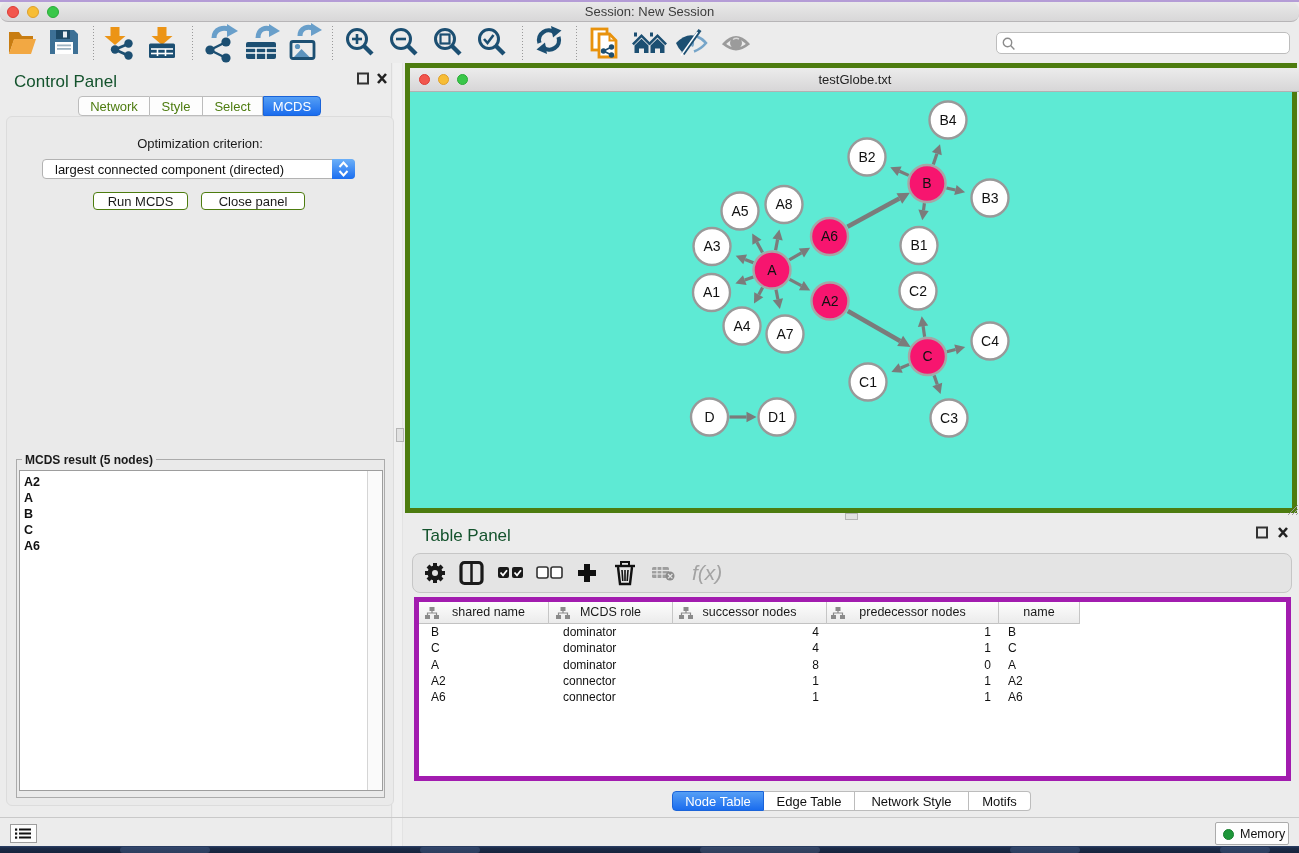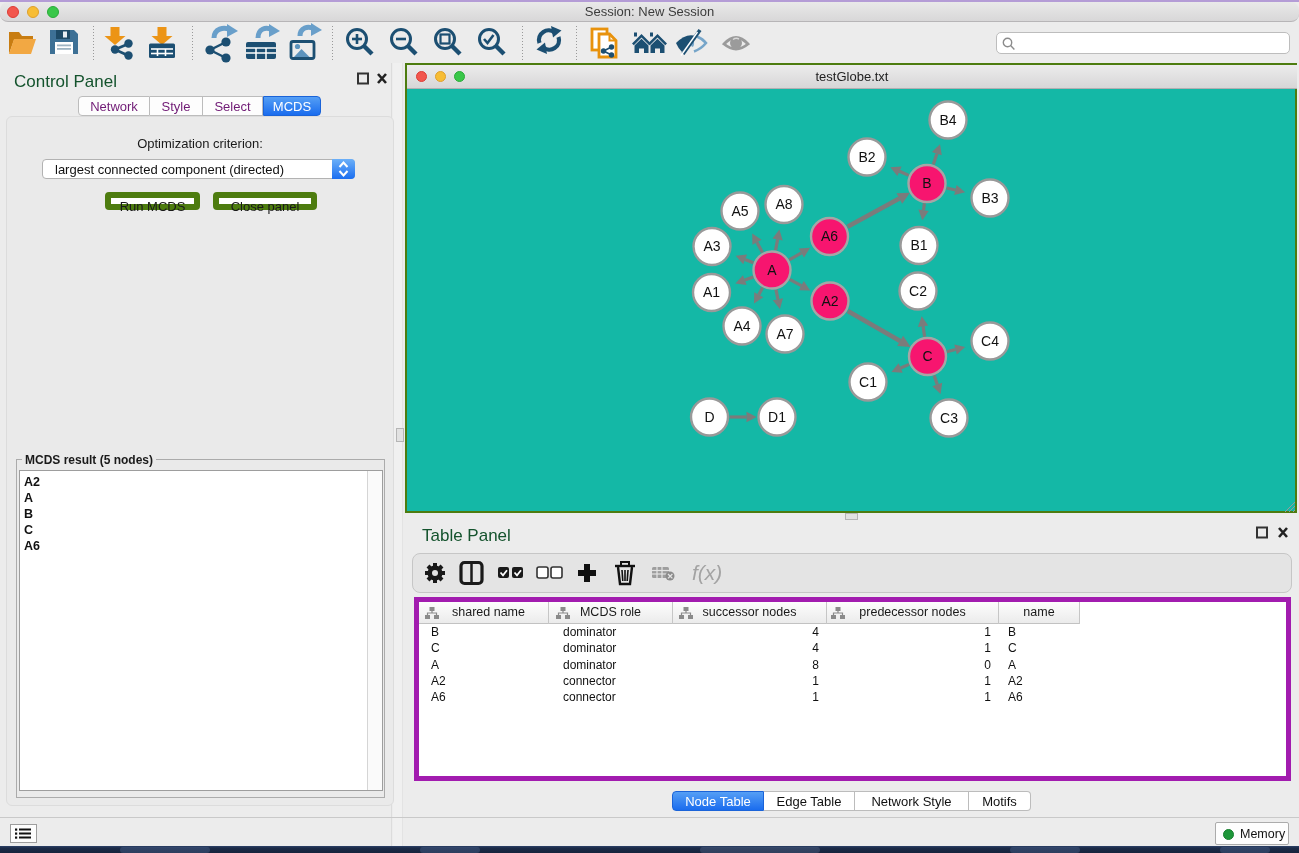--- a/index.html
+++ b/index.html
@@ -15,40 +15,40 @@
 .sep { top:26px; width:1px; height:34px;
   background-image:linear-gradient(#999 40%, rgba(0,0,0,0) 0%);
   background-size:1px 3px; }
 .search { left:996px; top:32px; width:294px; height:22px; background:#fff;
   border:1px solid #bdbdbd; border-radius:5px; }
 
 .cpanel { left:0; top:63px; width:392px; height:783px; background:#ececec;
   border-right:1px solid #dcdcdc; }
 .ptitle { font-size:17px; color:#14532d; }
 .tab { top:96px; height:20px; background:#fdfdfd; border:1px solid #bcbcbc;
-  border-left:none; font-size:13px; color:#701a75; text-align:center; line-height:19px; }
+  border-left:none; font-size:13px; color:#4d7c0f; text-align:center; line-height:19px; }
 .tabsel { background:linear-gradient(#559ff5,#1a6cee); color:#fff; border:1px solid #1a63d8; }
 .cbody { left:6px; top:116px; width:388px; height:690px; background:#eaeaea;
   border:1px solid #dcdcdc; border-radius:6px; }
-.btn { background:#fff; border:6px solid #4d7c0f; border-radius:4px;
-  font-size:13px; color:#1a1a1a; text-align:center;margin-left:12px; }
+.btn { background:#fff; border:1px solid #4d7c0f; border-radius:4px;
+  font-size:13px; color:#1a1a1a; text-align:center; }
 .fieldset { left:16px; top:459px; width:369px; height:339px;
   border:1px solid #ababab;font-weight:bold; }
 .flabel { left:5px; top:-7px; background:#eaeaea; padding:0 3px; font-size:12px; color:#1a1a1a; }
 .fbox { left:2px; top:10px; width:364px; height:321px; background:#fff; border:1px solid #9d9d9d; }
 .fitems { left:4px; top:3px; font-size:12.5px; color:#111; line-height:16px; }
 .ftrack { right:0; top:0; width:15px; height:319px; background:#fafafa; border-left:1px solid #d5d5d5; }
 
 .statusline { left:0; top:817px; width:1299px; height:1px; background:#c9c9c9; }
 .darkstrip { left:0; top:846px; width:1299px; height:7px;
   background:linear-gradient(#2c4168 0%,#1b2a47 30%,#16233c 100%); }
 .darkblob { top:847px; height:6px; border-radius:3px; background:rgba(90,115,160,.35); }
 
-.netwin { left:405px; top:63px; width:892px; height:450px; background:#14b8a6;
-  border:2px solid #4d7c0f; }
+.netwin { left:405px; top:63px; width:892px; height:450px; background:#5eead4;
+  border:5px solid #4d7c0f; }
 .nettitle { left:0; top:0; width:890px; height:24px;
   background:linear-gradient(#ececec,#d7d6d7); border-bottom:1px solid #b2b0b2;
   font-size:13px; color:#222; text-align:center; line-height:23px; }
 .tl2 { border-radius:50%; width:11px; height:11px; top:6px; position:absolute; }
 
 .tptoolbar { left:412px; top:553px; width:880px; height:40px; background:#e4e4e4;
   border:1px solid #c6c6c6; border-radius:8px; }
 .ttable { left:414px; top:597px; width:877px; height:184px; background:#fff;
   border:5px solid #a21caf; }
 .thead { left:0; top:0; width:661px; height:22px;

